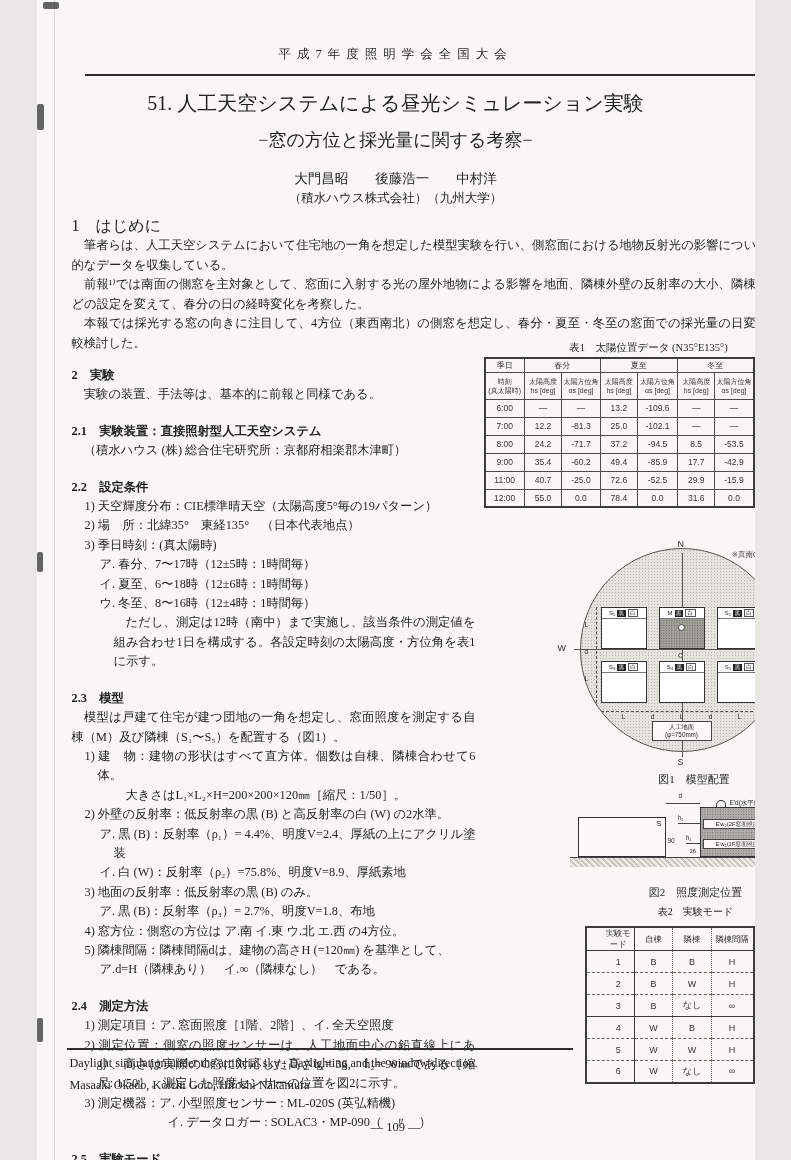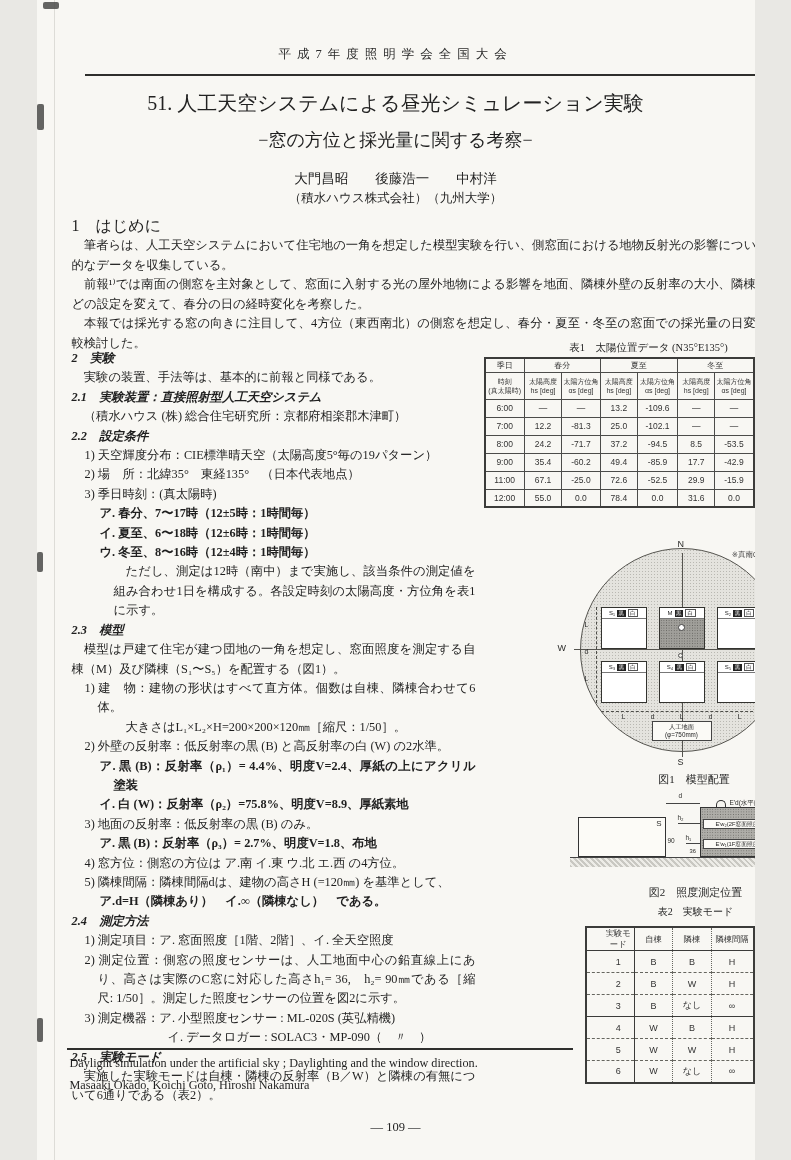--- a/index.html
+++ b/index.html
@@ -21,23 +21,23 @@
   .title-sub  { top:128px; left:0; width:100%; text-align:center; font-size:18px; }
   .authors    { top:170px; left:0; width:100%; text-align:center; font-size:13.5px; }
   .affil      { top:190px; left:0; width:100%; text-align:center; font-size:12.5px; }
   
   .intro-h { top:216px; left:35px; font-size:16px; }
   .intro-p { left:35px; width:722px; font-size:12.3px; line-height:19.5px; text-align:justify; }
   
   .left-col { top:349px; left:35px; width:404px; font-size:12.3px; line-height:19.4px; }
   .tline { text-align:justify; }
   .tline .b { font-weight:bold; }
-  .h2 { font-weight:bold; margin-top:0;font-style:italic; }
+  .h2 { font-weight:bold; margin-top:17px; }
   .ind1 { padding-left:26px; text-indent:-13px; }
-  .ind2 { padding-left:42px; text-indent:-14px;font-weight:bold; }
+  .ind2 { padding-left:42px; text-indent:-14px; }
   .ind2p{ padding-left:42px; text-indent:12px; }
   .ind4 { padding-left:96px; }
   
   .t1-cap { top:341px; left:447px; width:330px; text-align:center; font-size:10.5px; }
   .t1 { top:357px; left:447px; border-collapse:collapse; table-layout:fixed;
         font-family:"Liberation Sans","DejaVu Sans",sans-serif;border-radius:23px; }
   .t1 th,.t1 td { border:1px solid #4c4c4a; text-align:center; vertical-align:middle; font-weight:normal; color:#333; }
   .t1 { border:2px solid #3c3c3a; }
   .t1 .c0 { width:48px; } .t1 .cd { width:47px; }
   .t1 .season { height:14px; font-size:8px; }
@@ -240,21 +240,21 @@
           <td class="c0">9:00</td>
           <td class="cd">35.4</td>
           <td class="cd">-60.2</td>
           <td class="cd">49.4</td>
           <td class="cd">-85.9</td>
           <td class="cd">17.7</td>
           <td class="cd">-42.9</td>
         </tr>
         <tr>
           <td class="c0">11:00</td>
-          <td class="cd">67.1</td>
+          <td class="cd">40.7</td>
           <td class="cd">-25.0</td>
           <td class="cd">72.6</td>
           <td class="cd">-52.5</td>
           <td class="cd">29.9</td>
           <td class="cd">-15.9</td>
         </tr>
         <tr>
           <td class="c0">12:00</td>
           <td class="cd">55.0</td>
           <td class="cd">0.0</td>

